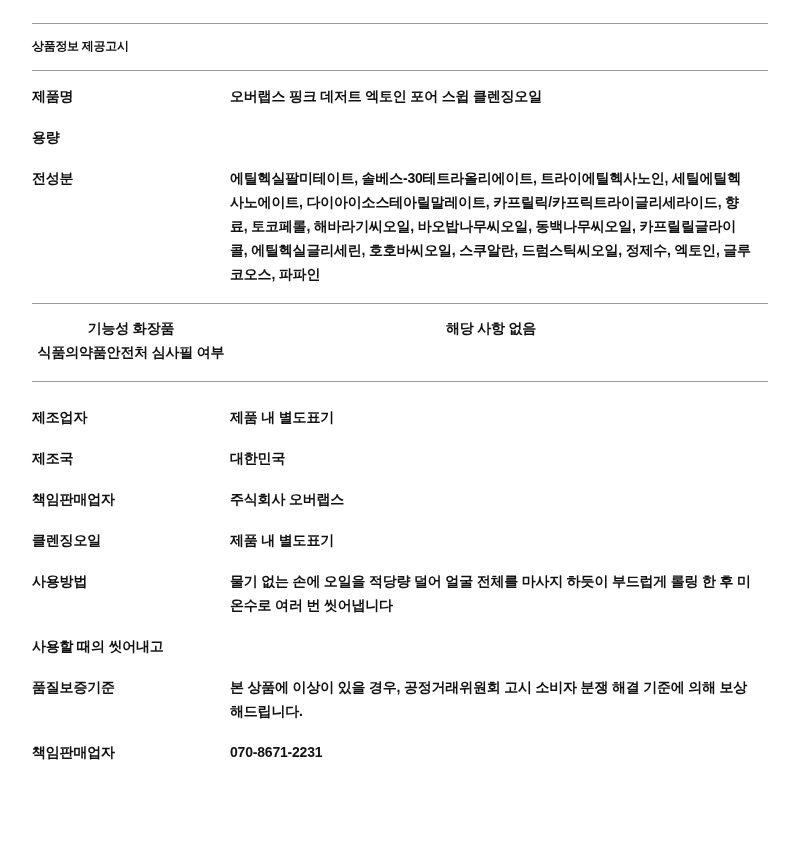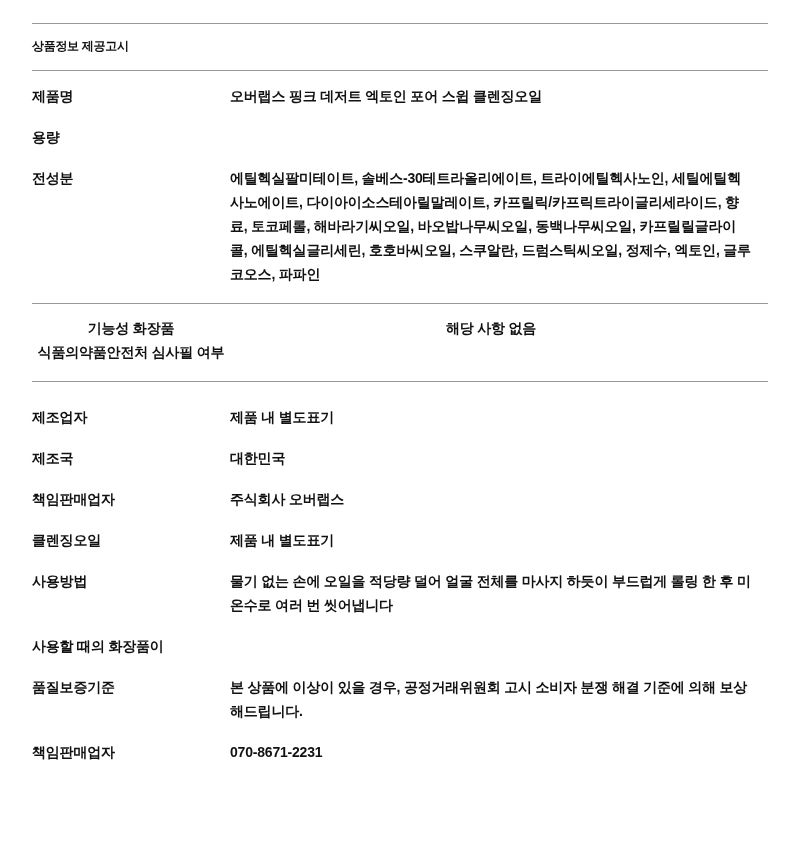--- a/index.html
+++ b/index.html
@@ -112,21 +112,21 @@
     </div>
     <div class="row">
       <div class="row-label">클렌징오일</div>
       <div class="row-value">제품 내 별도표기</div>
     </div>
     <div class="row">
       <div class="row-label">사용방법</div>
       <div class="row-value">물기 없는 손에 오일을 적당량 덜어 얼굴 전체를 마사지 하듯이 부드럽게 롤링 한 후 미온수로 여러 번 씻어냅니다</div>
     </div>
     <div class="row">
-      <div class="row-label">사용할 때의 화장품이</div>
+      <div class="row-label">사용할 때의 씻어내고</div>
     </div>
     <div class="row">
       <div class="row-label">품질보증기준</div>
       <div class="row-value">본 상품에 이상이 있을 경우, 공정거래위원회 고시 소비자 분쟁 해결 기준에 의해 보상해드립니다.</div>
     </div>
     <div class="row">
       <div class="row-label">책임판매업자</div>
       <div class="row-value">070-8671-2231</div>
     </div>
   </div>

